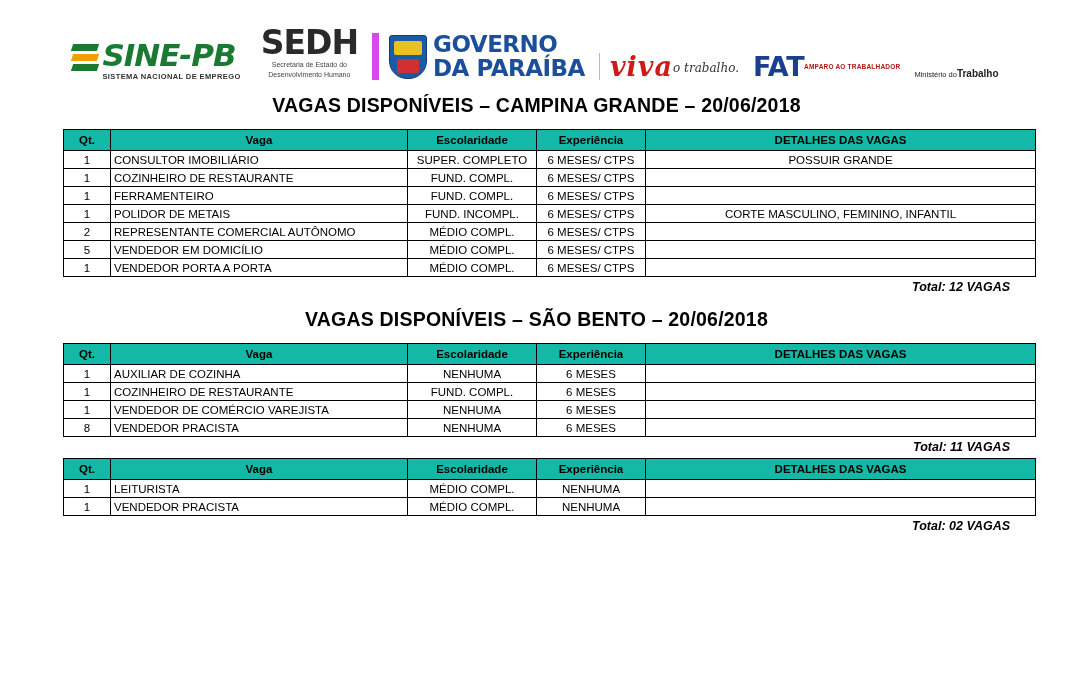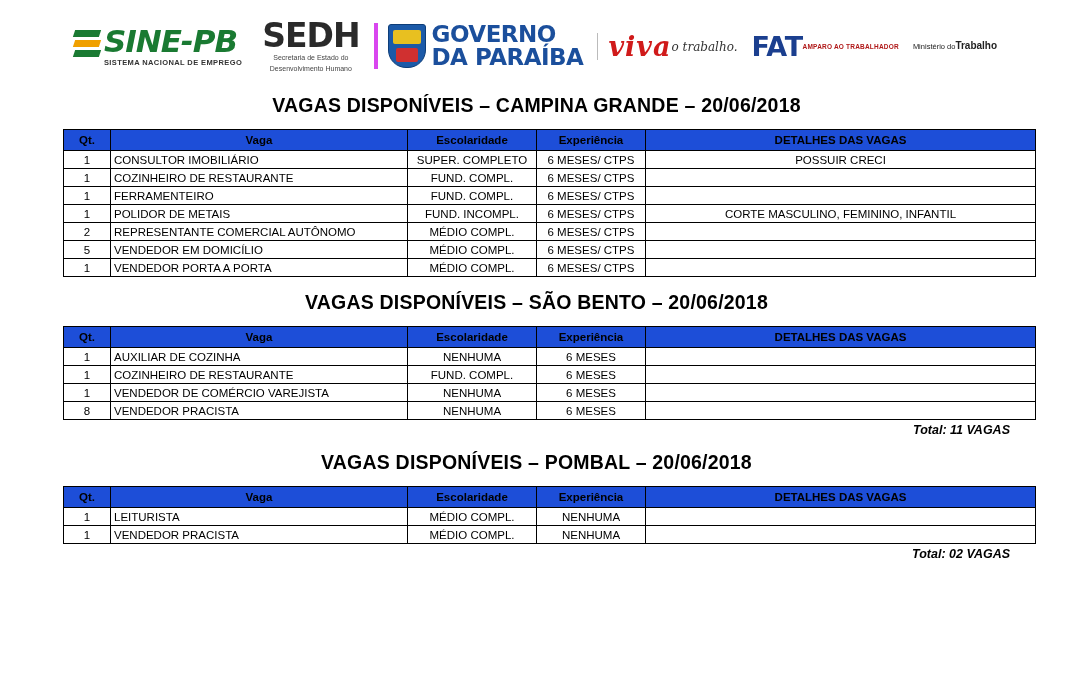--- a/index.html
+++ b/index.html
@@ -18,21 +18,21 @@
   .page {
     position: relative;
     width: 1073px;
     height: 694px;
   }
 
   
   .header {
     height: 80px;
     display: flex;
-    align-items: center;
+    align-items: flex-end;
     justify-content: center;
     gap: 14px;
     padding-top: 12px;
     box-sizing: border-box;
   }
 
   .logo {
     display: flex;
     align-items: center;
   }
@@ -97,21 +97,21 @@
     color: #444;
     margin-top: 2px;
     line-height: 1.25;
   }
 
   
   .logo-gov {
     display: flex;
     align-items: center;
     gap: 6px;
-    border-left: 4px solid #d946ef;
+    border-left: 7px solid #d946ef;
     padding-left: 10px;
   }
   .gov-shield {
     width: 36px;
     height: 42px;
     background: #1c5aa8;
     border-radius: 3px 3px 18px 18px;
     position: relative;
     overflow: hidden;
     border: 1px solid #0d3d78;
@@ -243,21 +243,21 @@
   }
 
   table.vagas {
     width: 100%;
     border-collapse: collapse;
     table-layout: fixed;
     font-size: 11.5px;
   }
 
   table.vagas th {
-    background: #1d4ed8;
+    background: #14b8a6;
     border: 1px solid #000000;
     font-weight: bold;
     font-size: 11.5px;
     height: 18px;
     padding: 1px 2px;
     text-align: center;
     color: #000;
   }
 
   table.vagas td {
@@ -356,21 +356,21 @@
                 <th class="col-exp">Experiência</th>
                 <th class="col-det">DETALHES DAS VAGAS</th>
               </tr>
             </thead>
             <tbody>
               <tr>
                 <td class="c-qt">1</td>
                 <td class="c-vaga">CONSULTOR IMOBILIÁRIO</td>
                 <td class="c-esc">SUPER. COMPLETO</td>
                 <td class="c-exp">6 MESES/ CTPS</td>
-                <td class="c-det">POSSUIR CRECI</td>
+                <td class="c-det">POSSUIR GRANDE</td>
               </tr>
               <tr>
                 <td class="c-qt">1</td>
                 <td class="c-vaga">COZINHEIRO DE RESTAURANTE</td>
                 <td class="c-esc">FUND. COMPL.</td>
                 <td class="c-exp">6 MESES/ CTPS</td>
                 <td class="c-det"></td>
               </tr>
               <tr>
                 <td class="c-qt">1</td>
@@ -403,20 +403,21 @@
               <tr>
                 <td class="c-qt">1</td>
                 <td class="c-vaga">VENDEDOR PORTA A PORTA</td>
                 <td class="c-esc">MÉDIO COMPL.</td>
                 <td class="c-exp">6 MESES/ CTPS</td>
                 <td class="c-det"></td>
               </tr>
             </tbody>
           </table>
         </div>
+        <div class="total">Total: 12 VAGAS</div>
       </div>
       <div class="section">
         <div class="section-title">VAGAS DISPONÍVEIS – SÃO BENTO – 20/06/2018</div>
         <div class="table-wrap">
           <table class="vagas">
             <thead>
               <tr>
                 <th class="col-qt">Qt.</th>
                 <th class="col-vaga">Vaga</th>
                 <th class="col-esc">Escolaridade</th>
@@ -452,21 +453,20 @@
                 <td class="c-esc">NENHUMA</td>
                 <td class="c-exp">6 MESES</td>
                 <td class="c-det"></td>
               </tr>
             </tbody>
           </table>
         </div>
         <div class="total">Total: 11 VAGAS</div>
       </div>
       <div class="section">
-        <div class="section-title">VAGAS DISPONÍVEIS – POMBAL – 20/06/2018</div>
         <div class="table-wrap">
           <table class="vagas">
             <thead>
               <tr>
                 <th class="col-qt">Qt.</th>
                 <th class="col-vaga">Vaga</th>
                 <th class="col-esc">Escolaridade</th>
                 <th class="col-exp">Experiência</th>
                 <th class="col-det">DETALHES DAS VAGAS</th>
               </tr>

